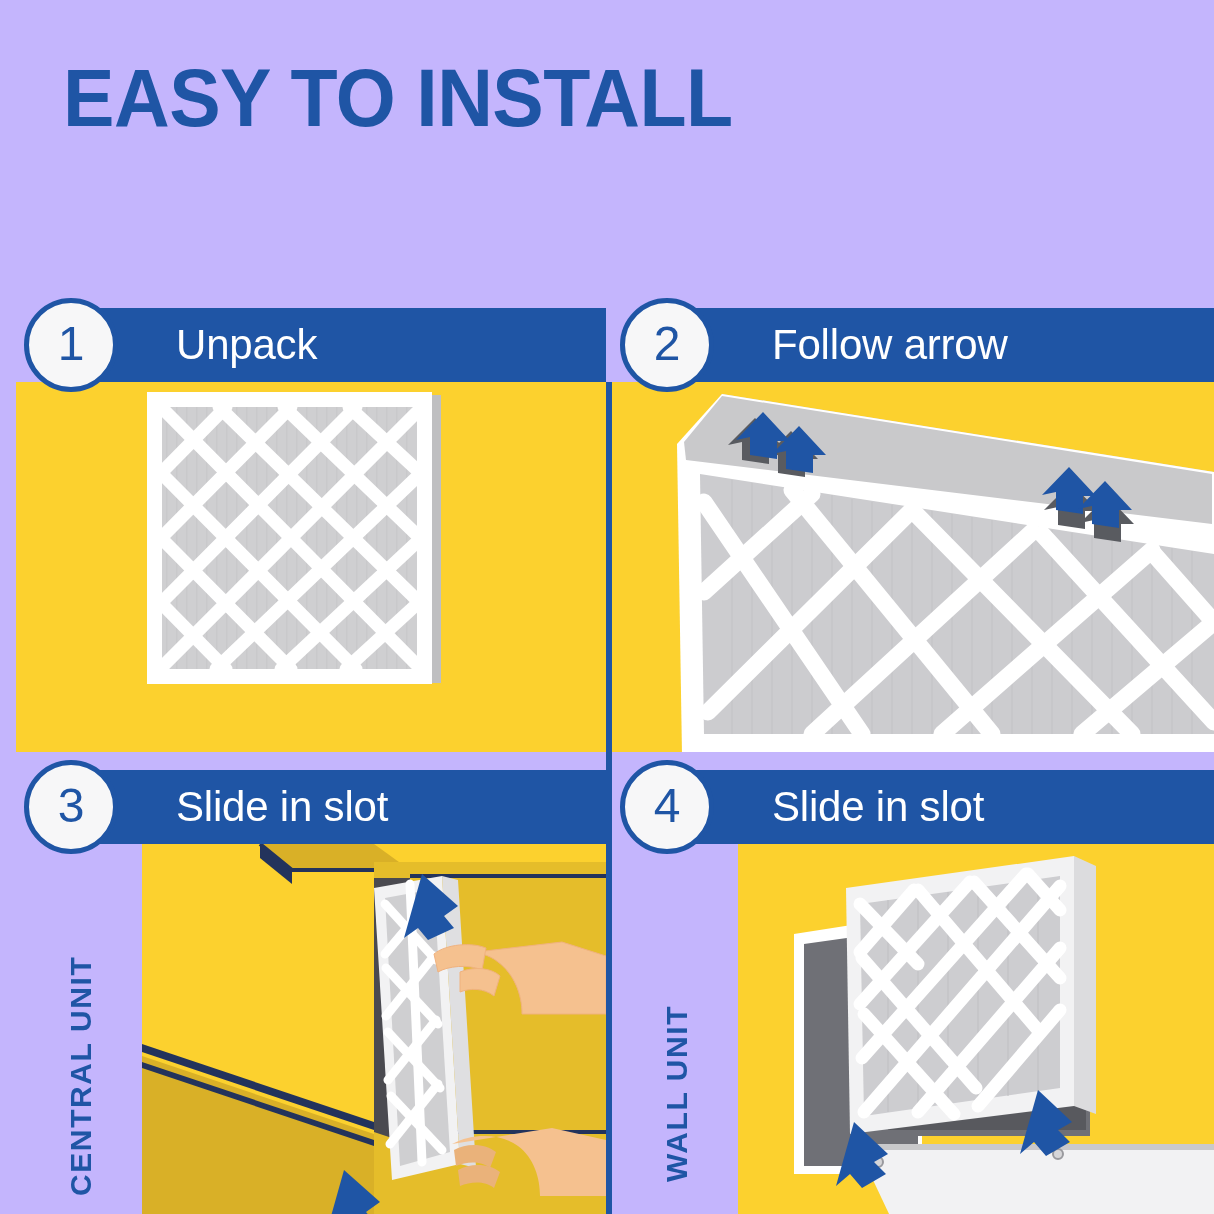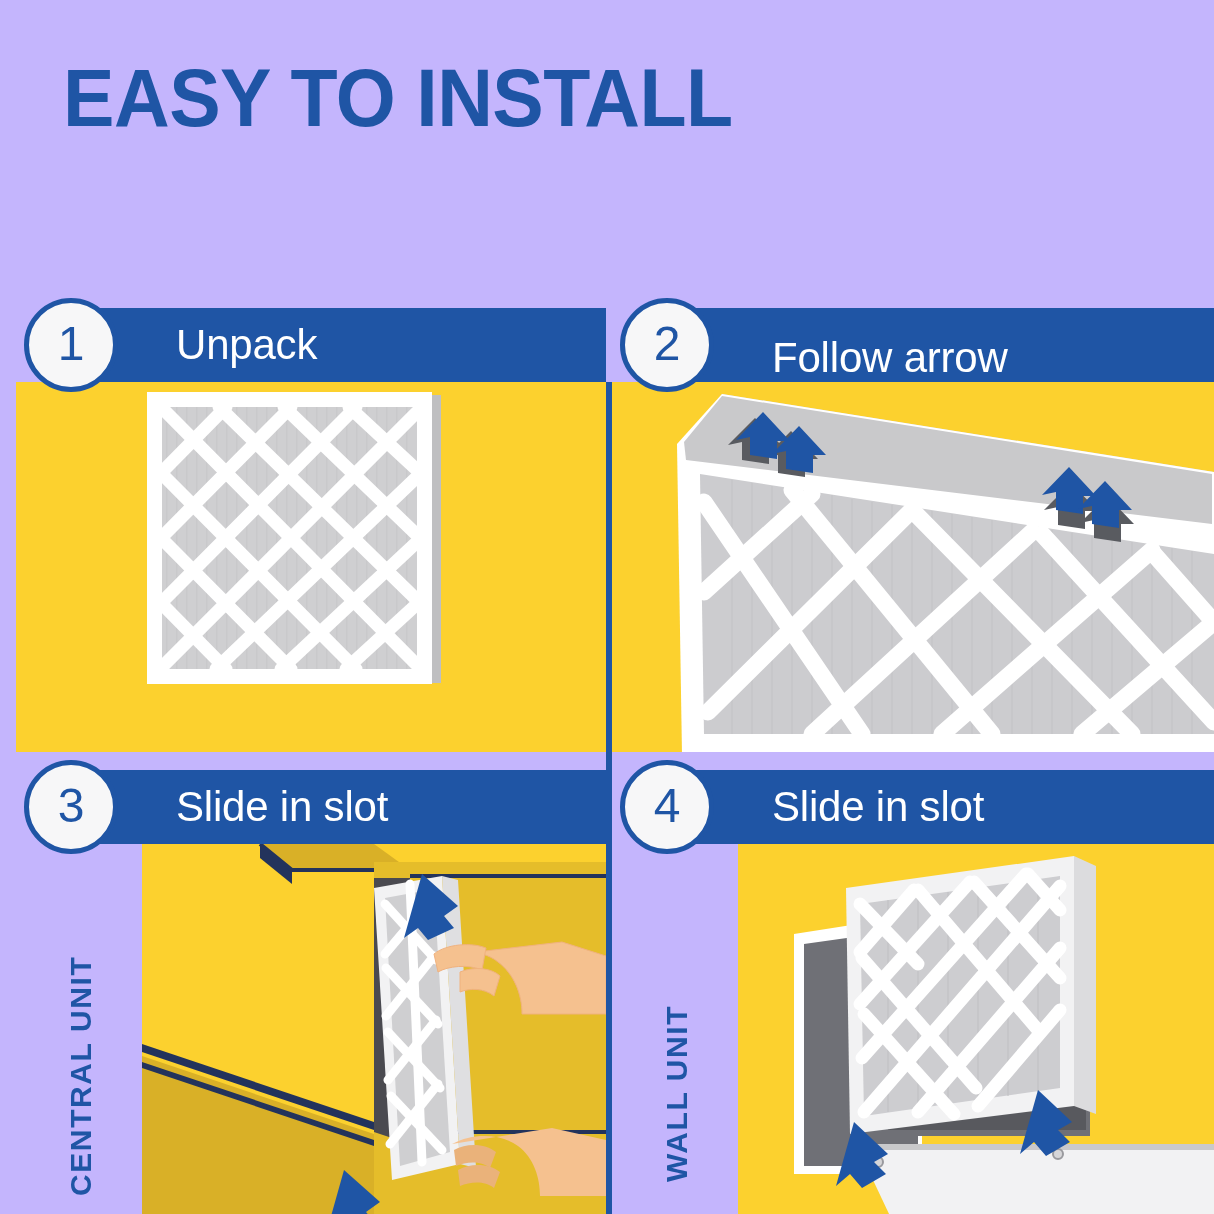--- a/index.html
+++ b/index.html
@@ -39,21 +39,21 @@
   .p2 .art{left:0;width:602px;height:370px;}
   .p3 .art{left:126px;width:464px;height:370px;background:#fcd12e;}
   .p4 .art{left:126px;width:476px;height:370px;background:#fcd12e;}
 
   
   .hdr{
     position:absolute;left:46px;top:18px;height:74px;
     background:#1f55a5;display:flex;align-items:center;
   }
   .p1 .hdr{width:544px;}
-  .p2 .hdr{width:556px;align-items:flex-end;}
+  .p2 .hdr{width:556px;}
   .p3 .hdr{width:544px;}
   .p4 .hdr{width:556px;}
   .hdr-label{
     color:#ffffff;font-size:42px;font-weight:400;
     margin-left:114px;white-space:nowrap;letter-spacing:-0.2px;
   }
   .num-circle{
     position:absolute;left:8px;top:8px;width:94px;height:94px;
     border-radius:50%;background:#f7f7f8;border:5px solid #1f55a5;
     box-sizing:border-box;display:flex;align-items:center;justify-content:center;

